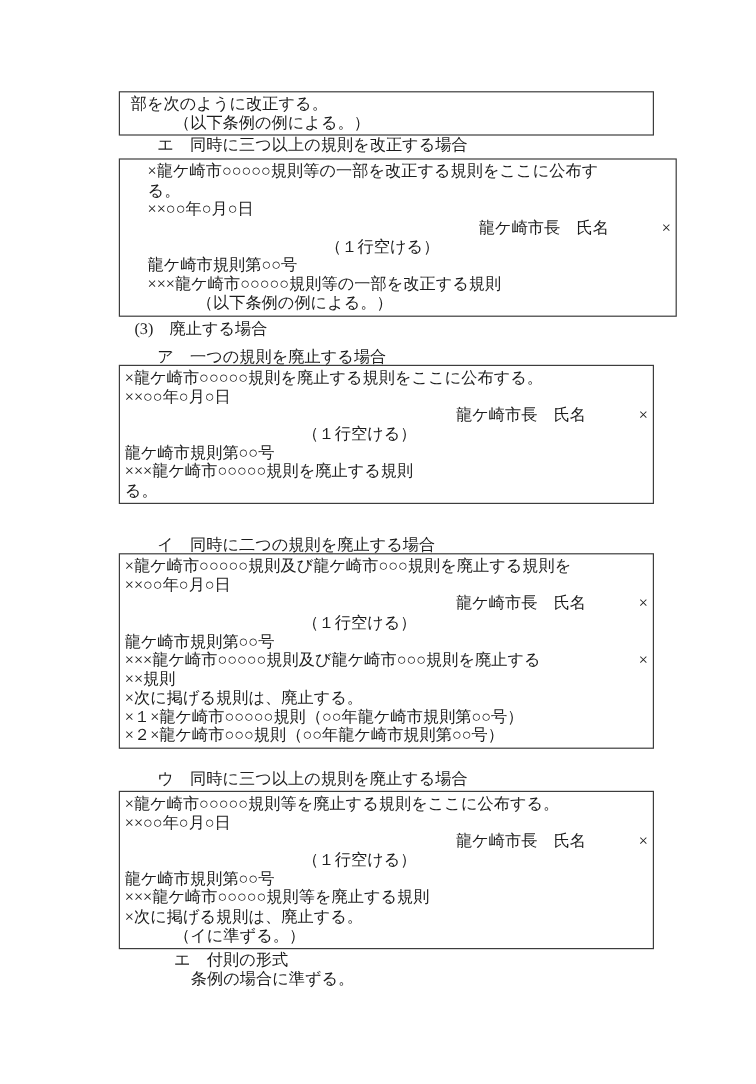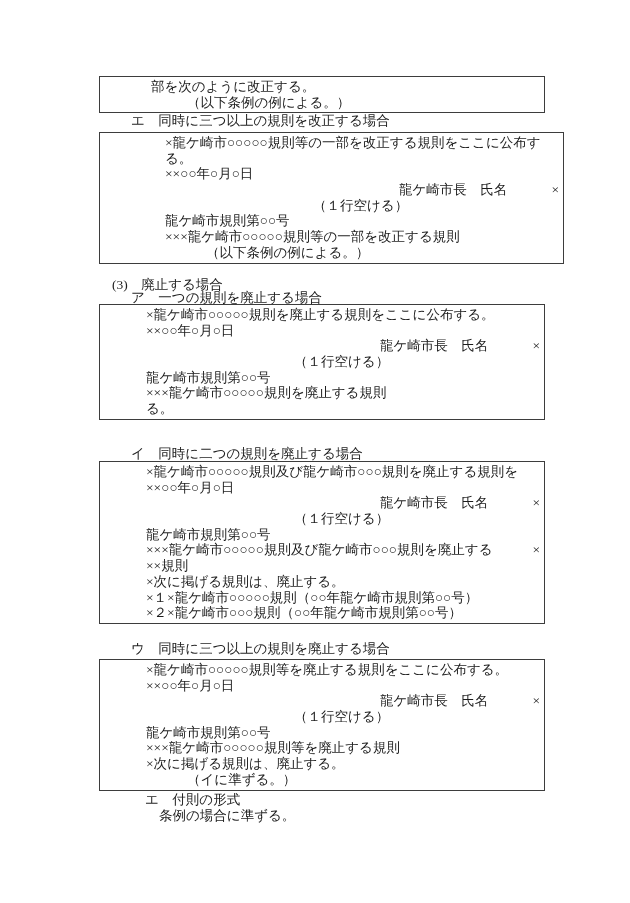--- a/index.html
+++ b/index.html
@@ -14,21 +14,21 @@
   }
   .rbox{
     position:absolute;left:99px;width:436px;
     border:1px solid #3d3d3d;
     padding:2px 4px;
     background:#ffffff;
     box-sizing:content-box;
   }
   .line{
     line-height:15.7px;height:15.7px;
-    white-space:nowrap;overflow:hidden;margin-left:42px;
+    white-space:nowrap;overflow:hidden;
   }
   .ind-sm{padding-left:5px;}
   .ind-lg{padding-left:41px;}
   .note{padding-left:148px;}
   .mayor{display:flex;justify-content:flex-end;}
   .mayor .mark{margin-left:44px;}
   .wrapx{display:flex;justify-content:space-between;font-family:Liberation Serif, serif;}
   .hd{
     position:absolute;
     line-height:16px;white-space:nowrap;
@@ -57,21 +57,21 @@
     <div class="line mayor">
       <span>龍ケ崎市長　氏名</span>
       <span class="mark">×</span>
     </div>
     <div class="line note">（１行空ける）</div>
     <div class="line">龍ケ崎市規則第○○号</div>
     <div class="line">×××龍ケ崎市○○○○○規則等の一部を改正する規則</div>
     <div class="line ind-lg">（以下条例の例による。）</div>
   </div>
 
-  <div class="hd" style="top:266px;left:112px;margin-top:11px;">(3)　廃止する場合</div>
+  <div class="hd" style="top:266px;left:112px;">(3)　廃止する場合</div>
 
   <div class="hd" style="top:290px;left:131px;">ア　一つの規則を廃止する場合</div>
 
   <div class="rbox" style="top:304px;">
     <div class="line">×龍ケ崎市○○○○○規則を廃止する規則をここに公布する。</div>
     <div class="line">××○○年○月○日</div>
     <div class="line mayor">
       <span>龍ケ崎市長　氏名</span>
       <span class="mark">×</span>
     </div>

